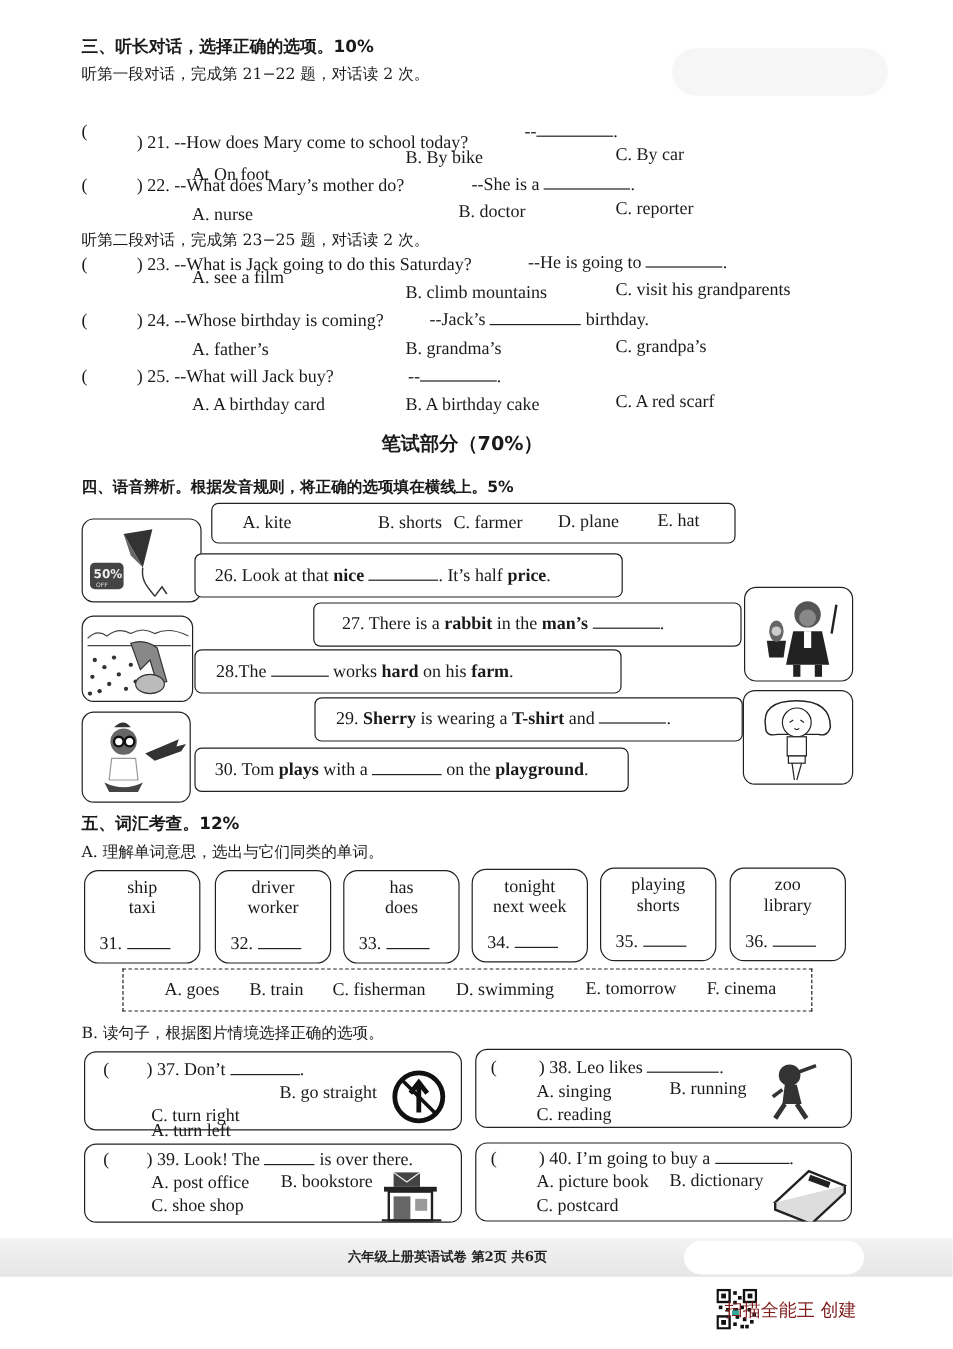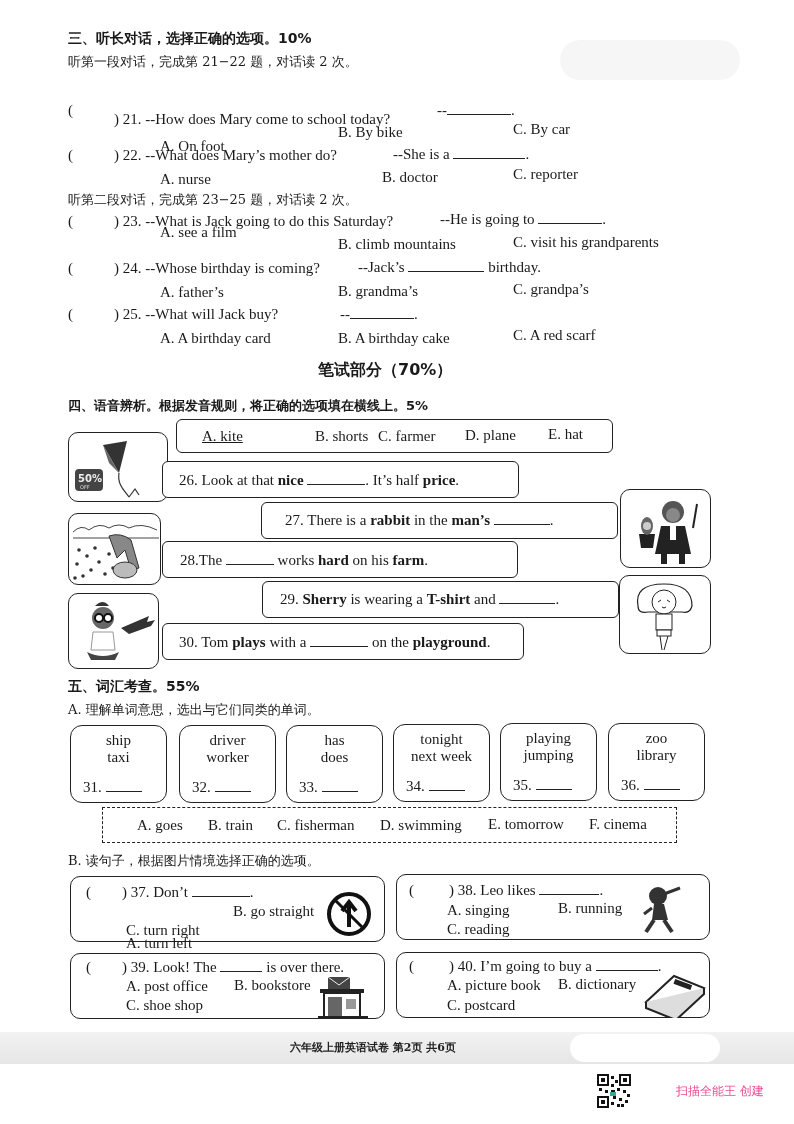--- a/index.html
+++ b/index.html
@@ -74,21 +74,21 @@
   <span class="abs en" style="left:160px;top:330px;">A. A birthday card</span>
   <span class="abs en" style="left:338px;top:330px;">B. A birthday cake</span>
   <span class="abs en" style="left:513px;top:327px;">C. A red scarf</span>
 </div>
 
 <div class="abs" style="left:318px;top:360px;font-family:'DejaVu Sans',sans-serif;font-weight:bold;font-size:16px;">笔试部分（70%）</div>
 
 <div class="abs zh-bold" style="left:68px;top:397px;font-size:13px;">四、语音辨析。根据发音规则，将正确的选项填在横线上。5%</div>
 
 <div class="box" style="left:176px;top:419px;width:437px;height:34px;"></div>
-<span class="abs en" style="left:202px;top:428px;text-decoration:underline;">A. kite</span>
+<span class="abs en" style="left:202px;top:428px;">A. kite</span>
 <span class="abs en" style="left:284px;top:428px;margin-left:31px;">B. shorts</span>
 <span class="abs en" style="left:378px;top:428px;">C. farmer</span>
 <span class="abs en" style="left:465px;top:427px;">D. plane</span>
 <span class="abs en" style="left:548px;top:426px;">E. hat</span>
 
 <div class="picbox" style="left:68px;top:432px;width:100px;height:70px;">
   <svg width="92" height="70">
     <polygon points="34,12 58,8 50,40" fill="#333"></polygon>
     <polygon points="34,12 50,40 40,30" fill="#666"></polygon>
     <path d="M50,40 C48,52 56,58 60,64 M60,64 L66,56 L70,62" stroke="#333" fill="none" stroke-width="1.2"></path>
@@ -168,21 +168,21 @@
     <circle cx="39" cy="24" r="4" fill="#fff" stroke="#111" stroke-width="2"></circle>
     <path d="M24,38 L44,38 L46,56 L22,56 Z" fill="#fff" stroke="#999"></path>
     <path d="M18,58 Q34,66 50,58 L46,66 L22,66 Z" fill="#444"></path>
     <path d="M52,34 L80,22 L78,28 L86,26 L82,32 L60,40 Z" fill="#333"></path>
   </svg>
 </div>
 
 <div class="box" style="left:162px;top:623px;width:362px;height:37px;"></div>
 <span class="abs en" style="left:179px;top:634px;"><span>30. Tom </span><b>plays</b><span> with a </span><span class="blank" style="width:58px;"></span><span> on the</span> <b>playground</b><span>.</span></span>
 
-<div class="abs zh-bold" style="left:68px;top:678px;">五、词汇考查。55%</div>
+<div class="abs zh-bold" style="left:68px;top:678px;">五、词汇考查。12%</div>
 <div class="abs zh" style="left:68px;top:701px;">A. 理解单词意思，选出与它们同类的单词。</div>
 
 <div class="wordbox" style="left:70px;top:725px;">
   <div class="w1">ship</div>
   <div>taxi</div>
   <div class="num"><span>31.</span> <span class="blank" style="width:36px;"></span></div>
 </div>
 <div class="wordbox" style="left:179px;top:725px;">
   <div class="w1">driver</div>
   <div>worker</div>
@@ -193,21 +193,21 @@
   <div>does</div>
   <div class="num"><span>33.</span> <span class="blank" style="width:36px;"></span></div>
 </div>
 <div class="wordbox" style="left:393px;top:724px;">
   <div class="w1">tonight</div>
   <div>next week</div>
   <div class="num"><span>34.</span> <span class="blank" style="width:36px;"></span></div>
 </div>
 <div class="wordbox" style="left:500px;top:723px;">
   <div class="w1">playing</div>
-  <div>jumping</div>
+  <div>shorts</div>
   <div class="num"><span>35.</span> <span class="blank" style="width:36px;"></span></div>
 </div>
 <div class="wordbox" style="left:608px;top:723px;">
   <div class="w1">zoo</div>
   <div>library</div>
   <div class="num"><span>36.</span> <span class="blank" style="width:36px;"></span></div>
 </div>
 
 <div class="dashbox" style="left:102px;top:807px;width:575px;height:36px;"></div>
 <span class="abs en" style="left:137px;top:817px;">A. goes</span>
@@ -298,13 +298,13 @@
       <rect x="30" y="20" width="3" height="3"></rect>
     <rect x="16" y="22" width="3" height="3"></rect>
       <rect x="22" y="24" width="3" height="3"></rect>
       <rect x="28" y="26" width="3" height="3"></rect>
     <rect x="14" y="28" width="3" height="3"></rect>
       <rect x="20" y="30" width="3" height="3"></rect>
       <rect x="24" y="30" width="3" height="3"></rect>
   </g>
   <rect x="13" y="18" width="6" height="4" fill="#3a9"></rect>
 </svg>
-<div class="abs" style="left:676px;top:1083px;font-family:'DejaVu Sans',sans-serif;font-size:12px;color:#ec4899;">扫描全能王 创建</div>
+<div class="abs" style="left:604px;top:1083px;font-family:'DejaVu Sans',sans-serif;font-size:15px;color:#7f1d1d;">扫描全能王 创建</div>
 
 </body></html>

